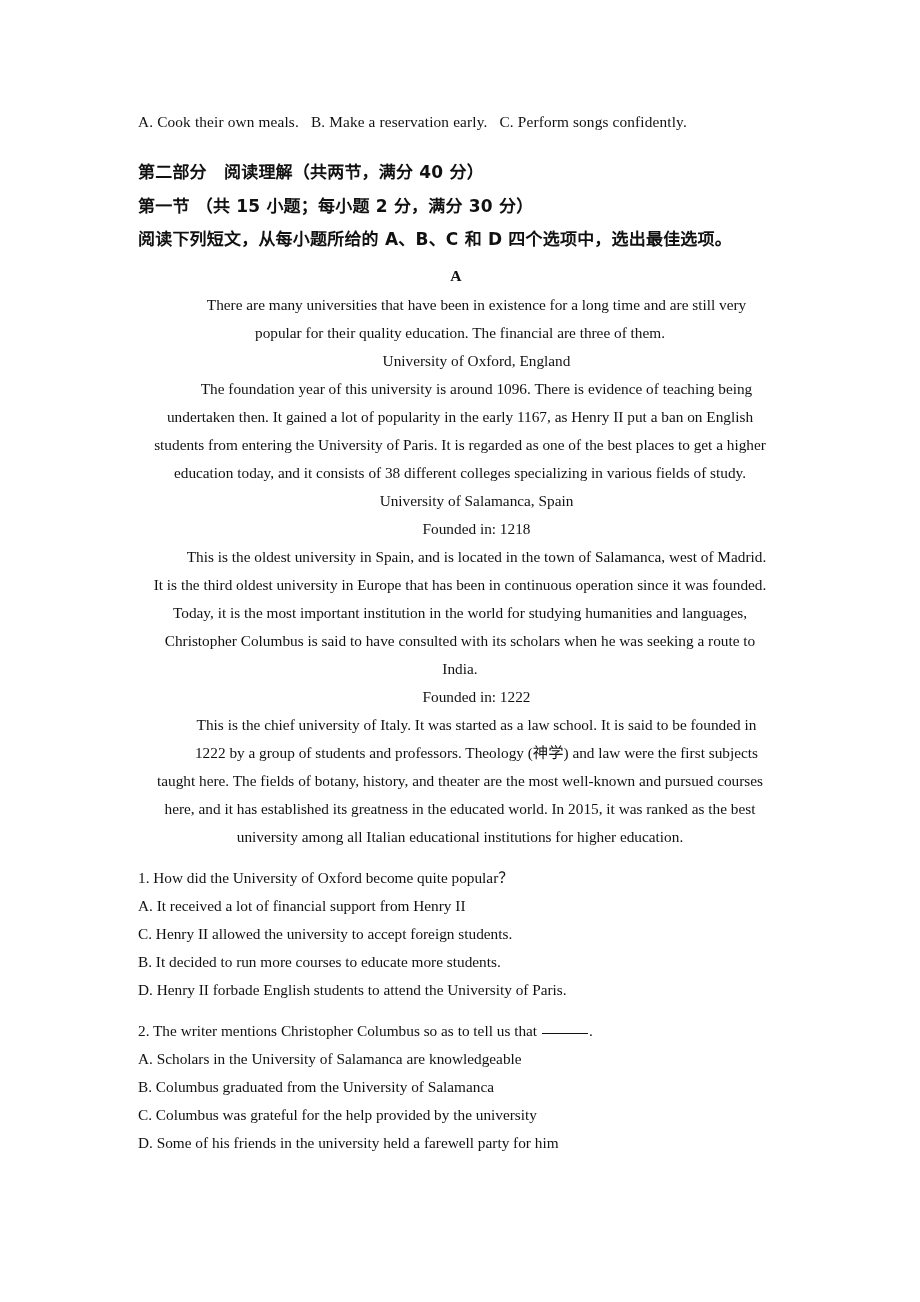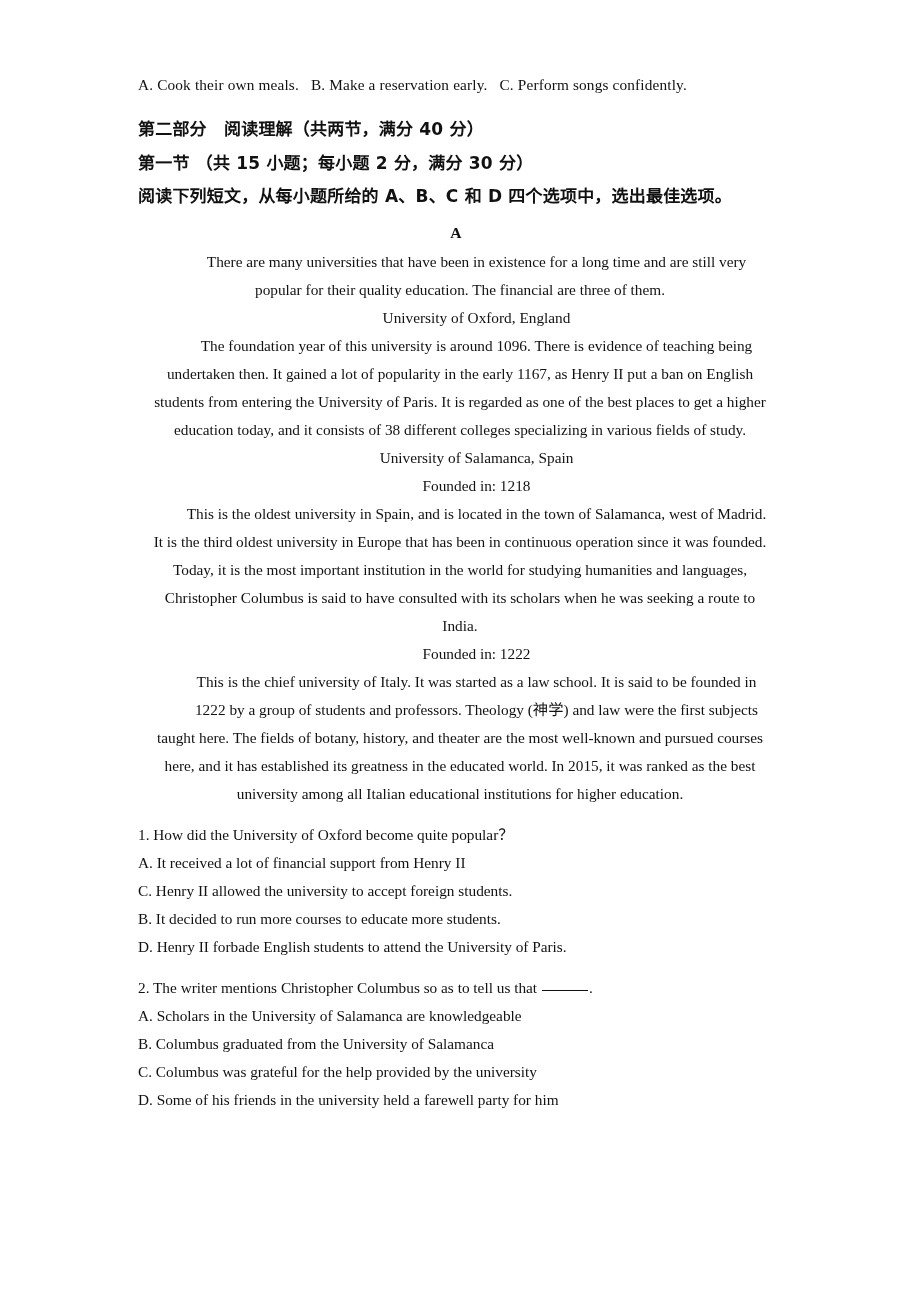--- a/index.html
+++ b/index.html
@@ -18,21 +18,21 @@
     -webkit-font-smoothing: antialiased;
   }
 
   .page {
     position: absolute;
     left: 0;
     top: 0;
     width: 920px;
     height: 1038px;
     box-sizing: border-box;
-    padding: 71px 138px 0 138px;
+    padding: 108px 138px 0 138px;
   }
 
   .content {
     width: 644px;
   }
 
   
   .line {
     font-size: 15.3px;
     line-height: 28px;
@@ -43,21 +43,21 @@
   
   .cn-head {
     font-family: "DejaVu Sans", "Liberation Sans", sans-serif;
     font-weight: 700;
     font-size: 17px;
     line-height: 33.5px;
     white-space: nowrap;
     letter-spacing: 0.2px;
   }
 
-  .sec-gap-top { margin-top: 14px; }
+  .sec-gap-top { margin-top: 20px; }
 
   
   .passage-letter {
     text-align: center;
     font-weight: 700;
     font-size: 15.6px;
     line-height: 30px;
     width: 644px;
     margin-top: 4px;
     padding-right: 8px;

